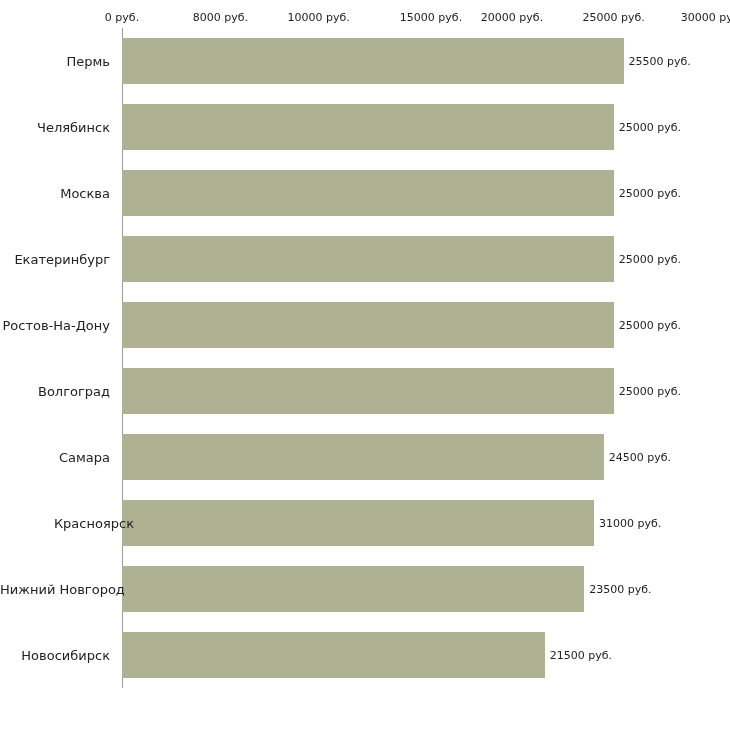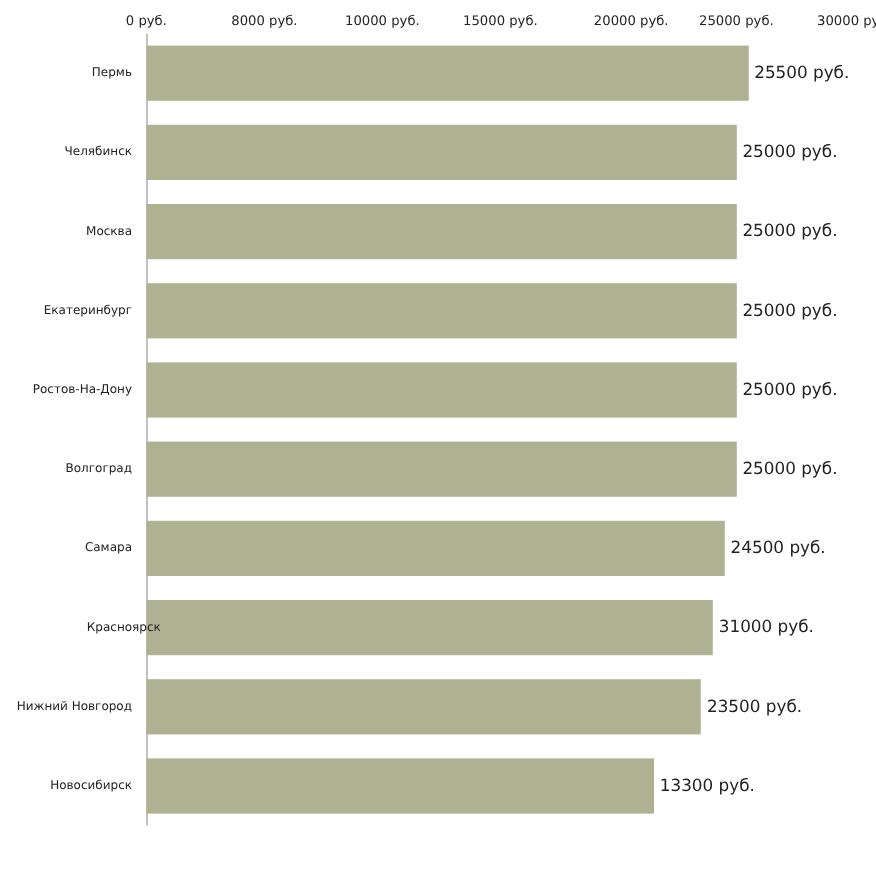--- a/index.html
+++ b/index.html
@@ -58,44 +58,44 @@
     position: absolute;
     left: 0;
     top: 0;
     height: 100%;
     background: #aeb292;
   }
   .bar-value {
     position: absolute;
     top: 50%;
     transform: translateY(-50%);
-    font-size: 14px;
+    font-size: 11px;
     color: #222222;
     white-space: nowrap;
   }
   .cat-label-wrap {
     position: absolute;
     left: 0;
     width: 116px;
     text-align: right;
-    font-size: 10px;
+    font-size: 13px;
     color: #222222;
     white-space: nowrap;
   }
 </style>
 </head>
 <body>
 
 <div id="chart-root">
   <div class="axis-top" id="axis-ticks">
       <div class="tick-label" style="left: 0px;">0 руб.</div>
       <div class="tick-label" style="left: 98.3333px;">8000 руб.</div>
       <div class="tick-label" style="left: 196.667px; text-align: center;">10000 руб.</div>
-      <div class="tick-label" style="left: 295px; text-align: right;">15000 руб.</div>
-      <div class="tick-label" style="left: 404px; text-align: center;">20000 руб.</div>
+      <div class="tick-label" style="left: 309px; text-align: right;">15000 руб.</div>
+      <div class="tick-label" style="left: 390px; text-align: center;">20000 руб.</div>
       <div class="tick-label" style="left: 491.667px;">25000 руб.</div>
       <div class="tick-label" style="left: 590px;">30000 руб.</div>
     </div>
   <div class="axis-line-v"></div>
   <div class="plot" id="plot">
       <div class="row" style="top: 10px; height: 46px;">
         <div class="bar" style="width: 501.5px; background: rgb(174, 178, 146);"></div>
         <div class="bar-value" style="left: 506.5px;">25500 руб.</div>
         <div class="cat-label-wrap" style="left: -122px; top: 50%; transform: translateY(-50%); position: absolute; padding-right: 6px; box-sizing: border-box;">Пермь</div>
       </div>
@@ -134,17 +134,17 @@
         <div class="bar-value" style="left: 477px;">31000 руб.</div>
         <div class="cat-label-wrap" style="left: -122px; top: 50%; transform: translateY(-50%); position: absolute; padding-right: 6px; box-sizing: border-box; margin-left: 24px;">Красноярск</div>
       </div>
       <div class="row" style="top: 538px; height: 46px;">
         <div class="bar" style="width: 462.167px; background: rgb(174, 178, 146);"></div>
         <div class="bar-value" style="left: 467.167px;">23500 руб.</div>
         <div class="cat-label-wrap" style="left: -122px; top: 50%; transform: translateY(-50%); position: absolute; padding-right: 6px; box-sizing: border-box;">Нижний Новгород</div>
       </div>
       <div class="row" style="top: 604px; height: 46px;">
         <div class="bar" style="width: 422.833px; background: rgb(174, 178, 146);"></div>
-        <div class="bar-value" style="left: 427.833px;">13300 руб.</div>
+        <div class="bar-value" style="left: 427.833px;">21500 руб.</div>
         <div class="cat-label-wrap" style="left: -122px; top: 50%; transform: translateY(-50%); position: absolute; padding-right: 6px; box-sizing: border-box;">Новосибирск</div>
       </div>
     </div>
 </div>
 
 </body></html>

